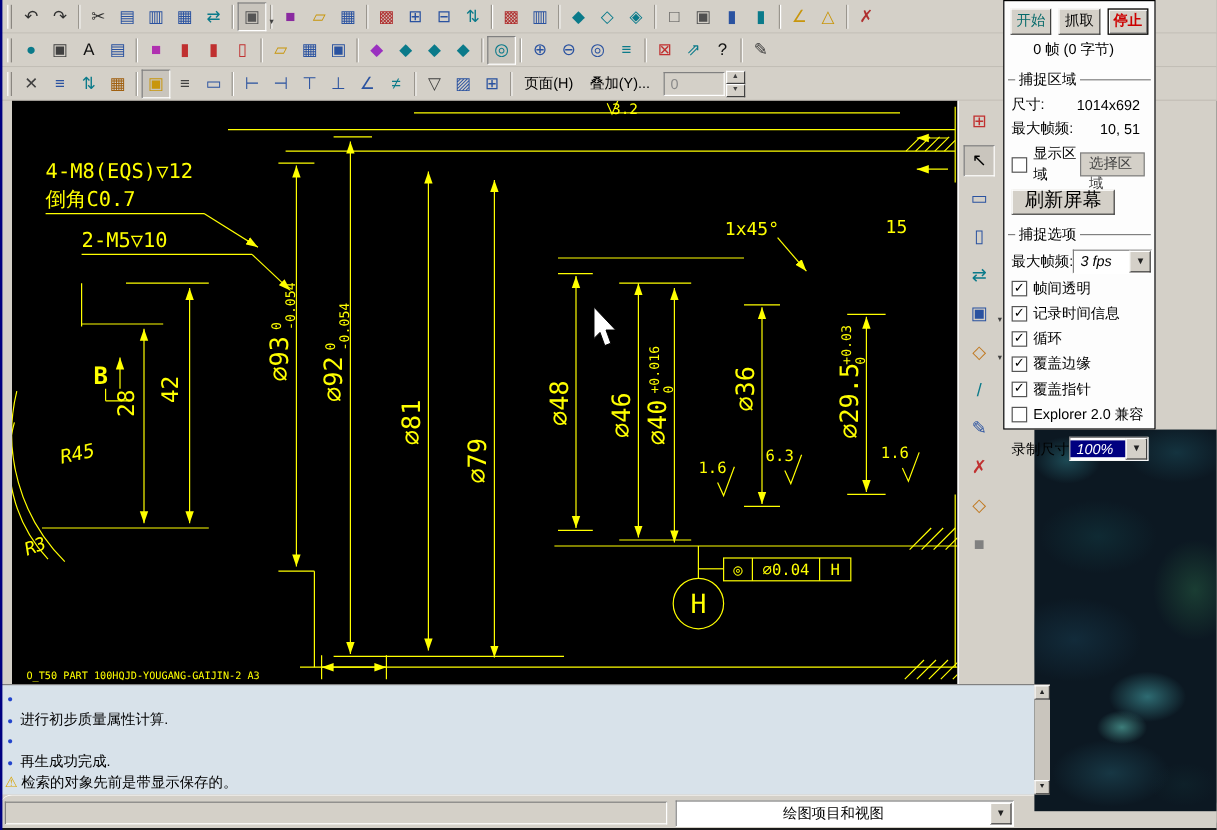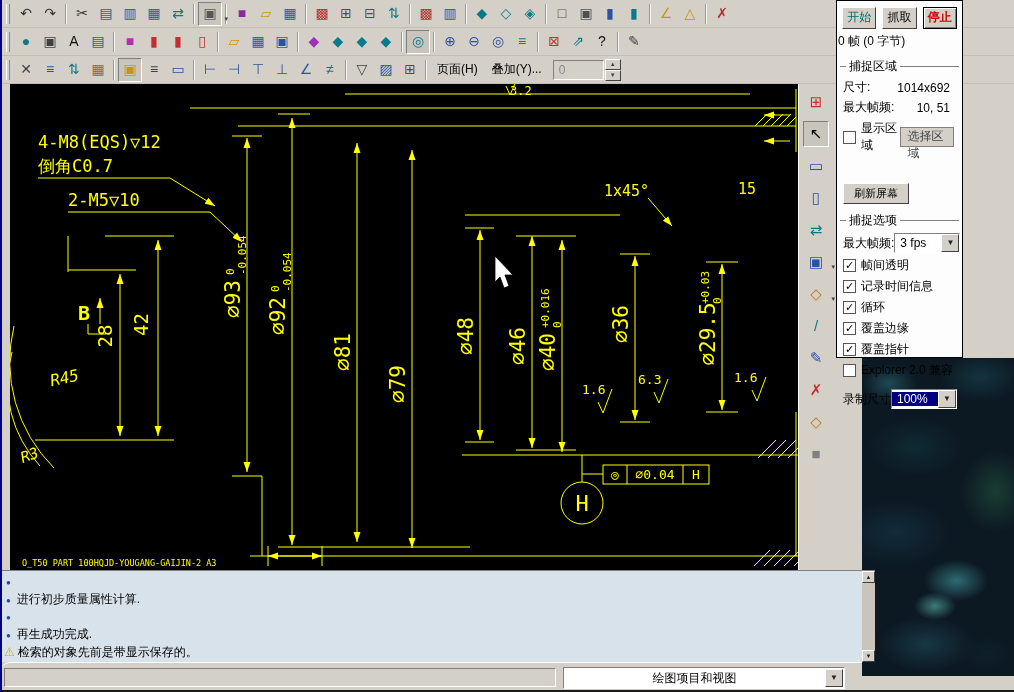--- a/index.html
+++ b/index.html
@@ -41,36 +41,36 @@
   .rt-strip .tb-btn{width:24px;height:24px;line-height:23px;font-size:15px;}
   
   .cap-panel{position:absolute;left:836px;top:0;width:127px;height:358px;background:#fdfdfd;border:1px solid #000;
              box-sizing:border-box;z-index:30;font-size:12px;}
   .cap-btn-row{display:flex;margin:6px 2px 4px 2px;}
   .cap-btn{flex:1;margin:0 3px;height:20px;font-size:12px;background:#d4d0c8;text-align:center;line-height:19px;
            border:1px solid;border-color:#ffffff #404040 #404040 #ffffff;cursor:default;}
   .cap-btn.start{color:#066a6a;}
   .cap-btn.grab{color:#000;}
   .cap-btn.stop{color:#cc0000;font-weight:bold;border-color:#000 #000 #000 #000;box-shadow:inset 1px 1px 0 #fff,inset -1px -1px 0 #808080;}
-  .cap-frames{margin:2px 8px 2px 1px;}
+  .cap-frames{margin:2px 8px 2px 24px;}
   .sec{display:flex;align-items:center;margin:8px 3px 4px 3px;}
   .sec .l1{width:6px;border-top:1px solid #808080;margin-right:3px;}
   .sec .l2{flex:1;border-top:1px solid #808080;margin-left:3px;}
   .cap-row{display:flex;align-items:center;margin:3px 6px;}
   .cap-row .lbl{flex:0 0 auto;}
   .cap-row .val{margin-left:auto;margin-right:6px;}
   .cb{width:13px;height:13px;background:#fff;border:1px solid #555;box-sizing:border-box;font-size:11px;line-height:11px;
       text-align:center;font-weight:bold;margin-right:5px;flex:0 0 auto;}
   .cbrow{display:flex;align-items:center;margin:4px 6px;}
   .flat-btn{height:18px;line-height:17px;padding:0 7px;font-size:12px;background:#d4d0c8;border:1px solid #808080;
             color:#444;margin-left:auto;margin-right:2px;cursor:default;}
-  .raised-btn{height:19px;line-height:18px;padding:0 10px;font-size:11px;background:#d4d0c8;
-              border:1px solid;border-color:#ffffff #404040 #404040 #ffffff;cursor:default;margin-top:25px;}
+  .raised-btn{height:19px;line-height:18px;padding:0 10px;font-size:16px;background:#d4d0c8;
+              border:1px solid;border-color:#ffffff #404040 #404040 #ffffff;cursor:default;}
   .combo-sm{display:flex;align-items:center;border:1px solid;border-color:#808080 #fff #fff #808080;background:#fff;
-            height:18px;margin-left:auto;margin-right:2px;}
+            height:18px;margin-left:auto;margin-right:2px;font-style:italic;}
   .combo-sm .cval{padding:0 5px;min-width:36px;}
   .combo-sm .cval.sel{background:#000080;color:#fff;}
   .combo-sm .carr{width:16px;height:16px;background:#d4d0c8;border:1px solid;border-color:#fff #404040 #404040 #fff;
                   font-size:8px;line-height:15px;text-align:center;color:#222;}
   
   .satellite{position:absolute;left:862px;top:358px;width:152px;height:318px;z-index:10;background-color:#0c1822;
     background-image:
       radial-gradient(40px 28px at 18% 8%, #1d4a55, transparent 70%),
       radial-gradient(60px 36px at 78% 6%, #14333f, transparent 70%),
       radial-gradient(70px 44px at 35% 28%, #0f2a33, transparent 70%),

